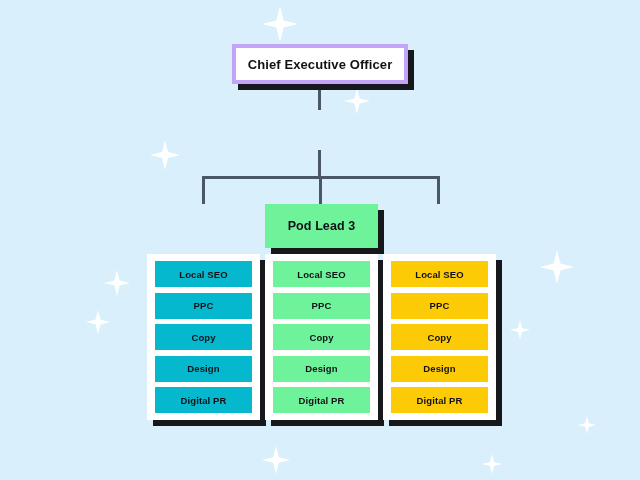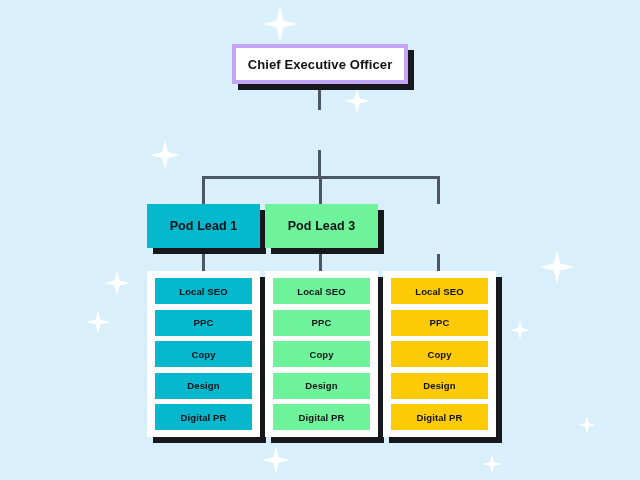--- a/index.html
+++ b/index.html
@@ -113,21 +113,21 @@
   .pod-lead .shadow {
     left: 6px; top: 6px; width: 100%; height: 44px;
   }
   #pod-lead-0 { left: 147px; width: 113px; }
   #pod-lead-1 { left: 265px; width: 113px; }
   #pod-lead-2 { left: 383px; width: 113px; }
 
   
   .pod-card {
     position: absolute;
-    top: 271px;
+    top: 254px;
     width: 113px;
     height: 166px;
   }
   .pod-card .card-shadow {
     position: absolute;
     left: 6px; top: 6px;
     width: 113px; height: 166px;
     background: #17181c;
     z-index: 0;
   }
@@ -187,24 +187,20 @@
   <div class="conn" style="left: 202px; top: 254px; width: 3px; height: 18px; background: rgb(76, 87, 101);"></div>
   <div class="conn" style="left: 319px; top: 254px; width: 3px; height: 18px; background: rgb(76, 87, 101);"></div>
   <div class="conn" style="left: 437px; top: 254px; width: 3px; height: 18px; background: rgb(76, 87, 101);"></div>
 
   <div class="node" id="ceo-node">
     <span class="shadow" style="background: rgb(23, 24, 28);"></span>
     <span class="face">Chief Executive Officer</span>
   </div>
 
 
-  <div class="node pod-lead" id="pod-lead-0">
-    <span class="shadow" style="background: rgb(23, 24, 28);"></span>
-    <span class="face" style="background: rgb(5, 184, 206);">Pod Lead 1</span>
-  </div>
   <div class="node pod-lead" id="pod-lead-1">
     <span class="shadow" style="background: rgb(23, 24, 28);"></span>
     <span class="face" style="background: rgb(110, 242, 154);">Pod Lead 3</span>
   </div>
 
   <div class="pod-card" id="pod-card-0">
     <span class="card-shadow" style="background: rgb(23, 24, 28);"></span>
     <div class="card-face">
       <div class="pod-item" style="background: rgb(5, 184, 206);">Local SEO</div>
       <div class="pod-item" style="background: rgb(5, 184, 206);">PPC</div>

